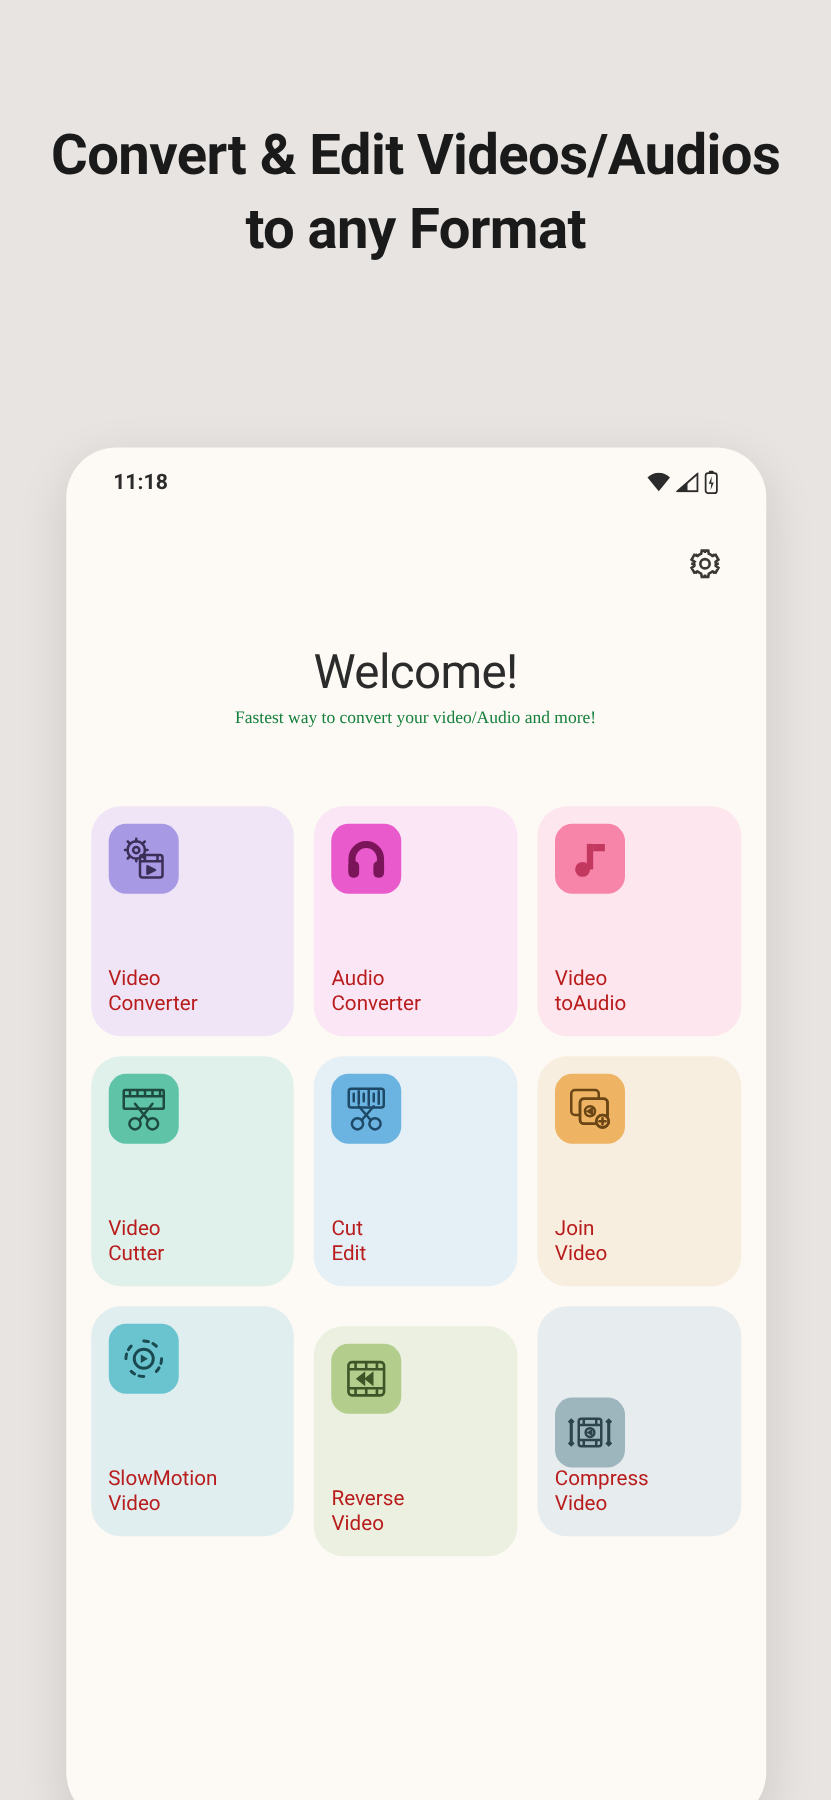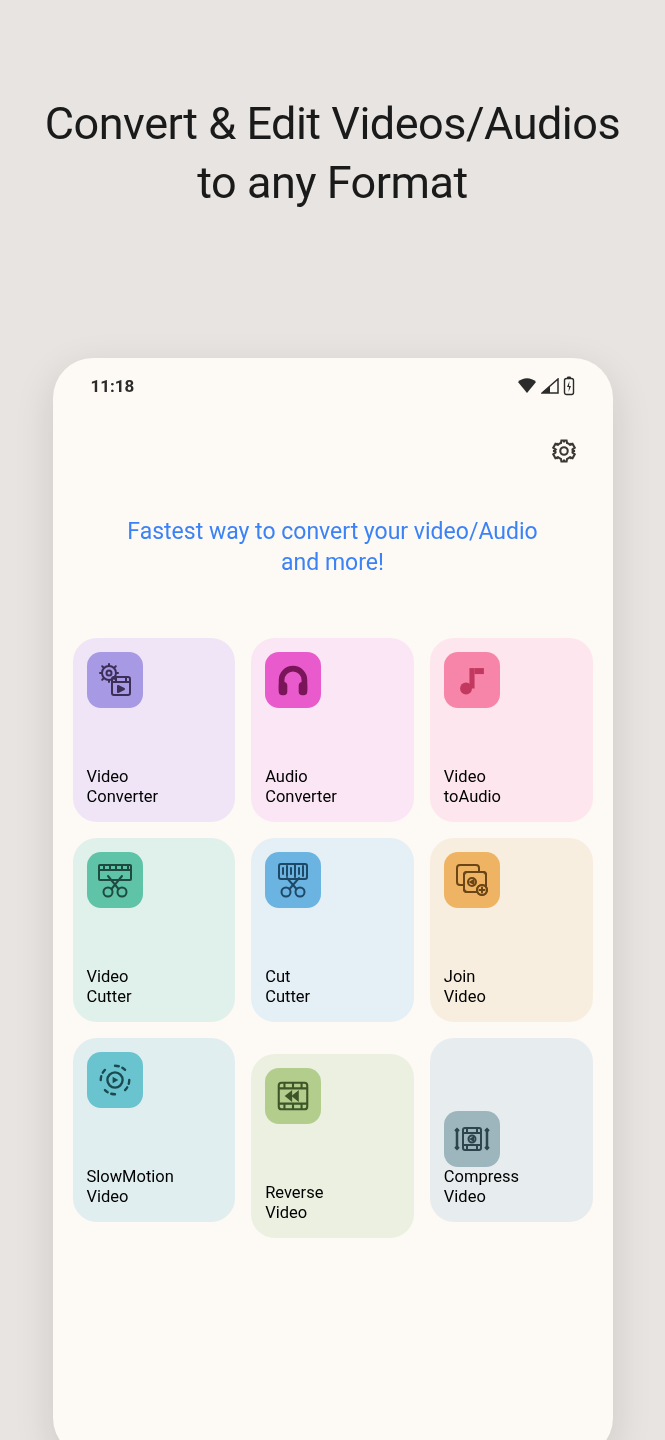--- a/index.html
+++ b/index.html
@@ -7,21 +7,21 @@
   body {
     background: #e7e4e1;
     font-family: -apple-system, BlinkMacSystemFont, "Segoe UI", Roboto, Helvetica, Arial, sans-serif;
     color: #1a1a1a;
     overflow: hidden;
   }
 
   .promo-title {
     text-align: center;
     font-size: 45px;
-    font-weight: 400;
+    font-weight: 700;
     line-height: 1.3;
     padding: 95px 40px 0 40px;
     letter-spacing: -0.5px;
   }
 
   .phone {
     position: absolute;
     left: 50%;
     transform: translateX(-50%);
     top: 358px;
@@ -65,24 +65,25 @@
     margin-top: 48px;
   }
   .welcome h1 {
     font-size: 38px;
     font-weight: 400;
     letter-spacing: -0.5px;
     color: #2b2b2b;
   }
   .welcome p {
     margin-top: 6px;
-    font-size: 23px;
-    color: #3b82f6;
+    font-size: 14px;
+    color: #15803d;
     line-height: 1.35;
     padding: 0 40px;
+    font-family: Liberation Serif, serif;
   }
 
   .grid {
     margin-top: 60px;
     display: grid;
     grid-template-columns: repeat(3, 1fr);
     gap: 16px;
   }
   .tile {
     border-radius: 24px;
@@ -97,21 +98,21 @@
     width: 56px;
     height: 56px;
     border-radius: 14px;
     display: flex;
     align-items: center;
     justify-content: center;
   }
   .tile-label {
     font-size: 16.5px;
     line-height: 1.25;
-    color: #000000;
+    color: #b91c1c;
     font-weight: 400;
     white-space: pre-line;
   }
 
   
   .t0 { background: #efe5f6; } .t0 .tile-icon { background: #a799e3; }
   .t1 { background: #fbe6f6; } .t1 .tile-icon { background: #e95acc; color:#731050; }
   .t2 { background: #fde6ed; } .t2 .tile-icon { background: #f784a9; color:#c23260; }
   .t3 { background: #e0f0eb; } .t3 .tile-icon { background: #5ec3a7; }
   .t4 { background: #e4eff6; } .t4 .tile-icon { background: #6bb3e0; }
@@ -150,20 +151,21 @@
       <svg width="28" height="28" viewBox="0 0 24 24" fill="none" stroke="#3a3834" stroke-width="1.8">
         <circle cx="12" cy="12" r="3.2"></circle>
         <path d="M12 2.5v2.2M12 19.3v2.2M21.5 12h-2.2M4.7 12H2.5M18.6 5.4l-1.55 1.55M6.95 17.05 5.4 18.6M18.6 18.6l-1.55-1.55M6.95 6.95 5.4 5.4"></path>
         <path d="M12 2.5a9.5 9.5 0 0 1 0 19 9.5 9.5 0 0 1 0-19Z" stroke="none"></path>
         <path d="M19.3 13.4c.08-.46.12-.93.12-1.4s-.04-.94-.12-1.4l1.9-1.44-1.9-3.3-2.24.76a7.6 7.6 0 0 0-2.42-1.4L14.2 3h-4.4l-.44 2.22a7.6 7.6 0 0 0-2.42 1.4l-2.24-.76-1.9 3.3 1.9 1.44c-.8.46-.12.93-.12 1.4s.4.94.12 1.4l-1.9 1.44 1.9 3.3 2.24-.76c.72.6 1.54 1.08 2.42 1.4L9.8 21h4.4l.44-2.22c.88-.32 1.7-.8 2.42-1.4l2.24.76 1.9-3.3-1.9-1.44Z"></path>
       </svg>
     </div>
   </div>
 
   <div class="welcome">
+    <h1>Welcome!</h1>
     <p>Fastest way to convert your video/Audio and more!</p>
   </div>
 
   <div class="grid">
 
     <div class="tile t0">
       <div class="tile-icon">
         <svg width="40" height="40" viewBox="0 0 40 40" fill="none" stroke="#3b2f57" stroke-width="2" stroke-linejoin="round">
           <circle cx="14" cy="13" r="7"></circle>
             <circle cx="14" cy="13" r="2.5"></circle>
@@ -219,21 +221,21 @@
       <div class="tile-icon">
         <svg width="40" height="40" viewBox="0 0 40 40" fill="none" stroke="#1d4866" stroke-width="2">
           <rect x="6" y="4" width="28" height="15" rx="2"></rect>
           <path d="M10 11v-3M10 11v3M14 11v-5M14 11v5M18 11v-3M18 11v3M22 11v-6M22 11v6M26 11v-3M26 11v3M30 11v-5M30 11v5" stroke-linecap="round"></path>
           <circle cx="13" cy="32" r="4.5"></circle>
             <circle cx="27" cy="32" r="4.5"></circle>
           <path d="M16.5 29 26 18M23.5 29 14 18" stroke-linecap="round"></path>
         </svg>
       </div>
       <div class="tile-label">Cut
-Cutter</div>
+Edit</div>
     </div>
 
     <div class="tile t5">
       <div class="tile-icon">
         <svg width="40" height="40" viewBox="0 0 40 40" fill="none" stroke="#6a4515" stroke-width="2">
           <rect x="5" y="5" width="22" height="20" rx="3"></rect>
           <rect x="12" y="12" width="22" height="20" rx="3" fill="#eeb363"></rect>
           <rect x="12" y="12" width="22" height="20" rx="3"></rect>
           <circle cx="20" cy="22" r="4"></circle>
             <path d="M18.5 22l3-1.8v3.6z" fill="#6a4515"></path>

